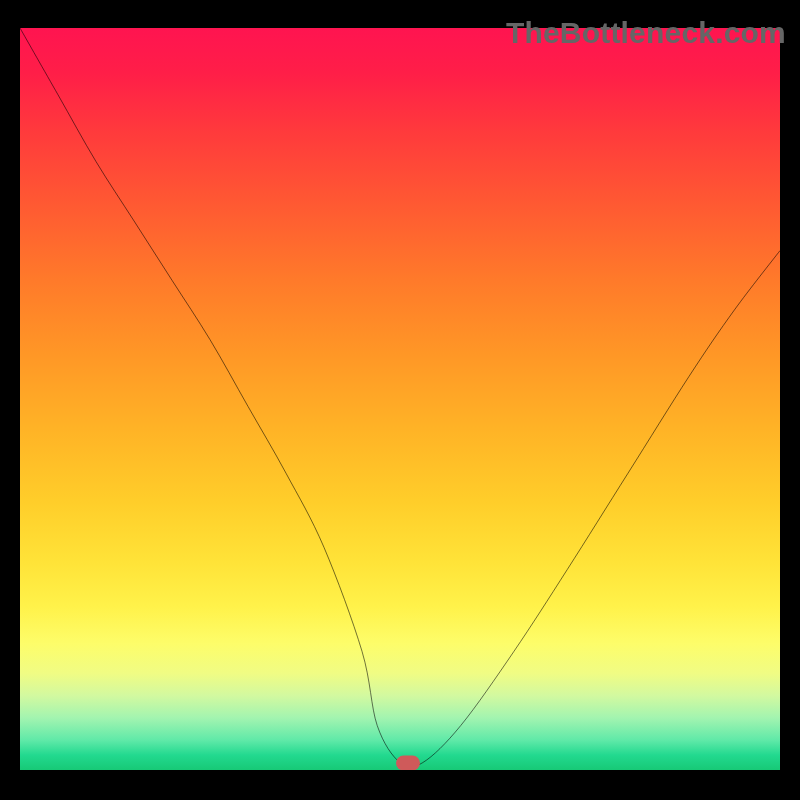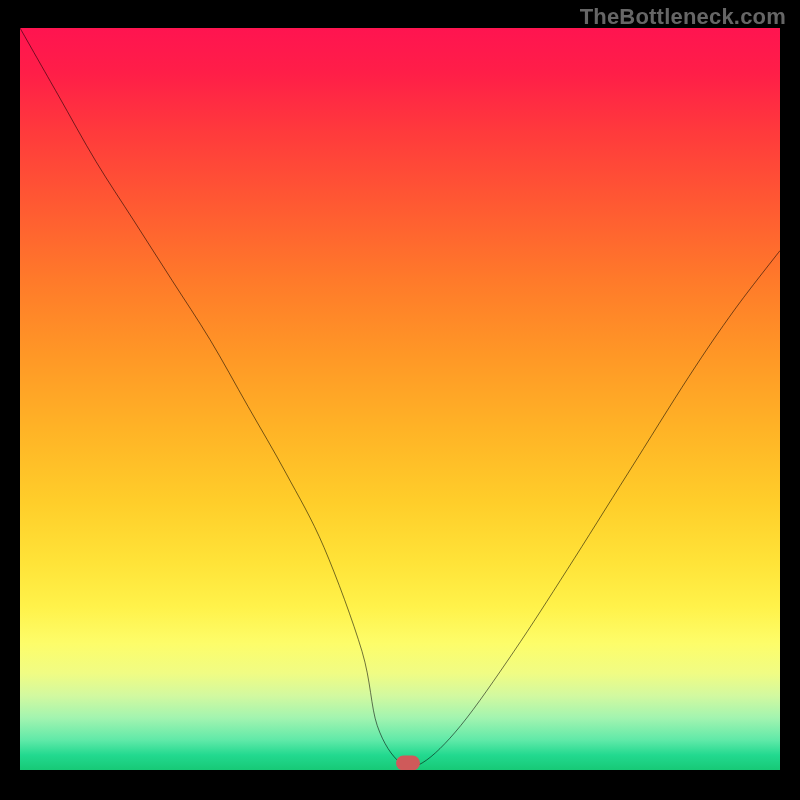--- a/index.html
+++ b/index.html
@@ -12,24 +12,24 @@
     overflow: hidden;
   }
   .frame {
     position: relative;
     width: 800px;
     height: 800px;
     background: #000;
   }
   .watermark {
     position: absolute;
-    top: 4px;
+    top: 16px;
     right: 14px;
     color: #666;
-    font-size: 22px;
+    font-size: 30px;
     font-weight: 600;
     letter-spacing: 0.2px;
     z-index: 5;
   }
   .plot {
     position: absolute;
     left: 20px;
     top: 28px;
     width: 760px;
     height: 742px;

